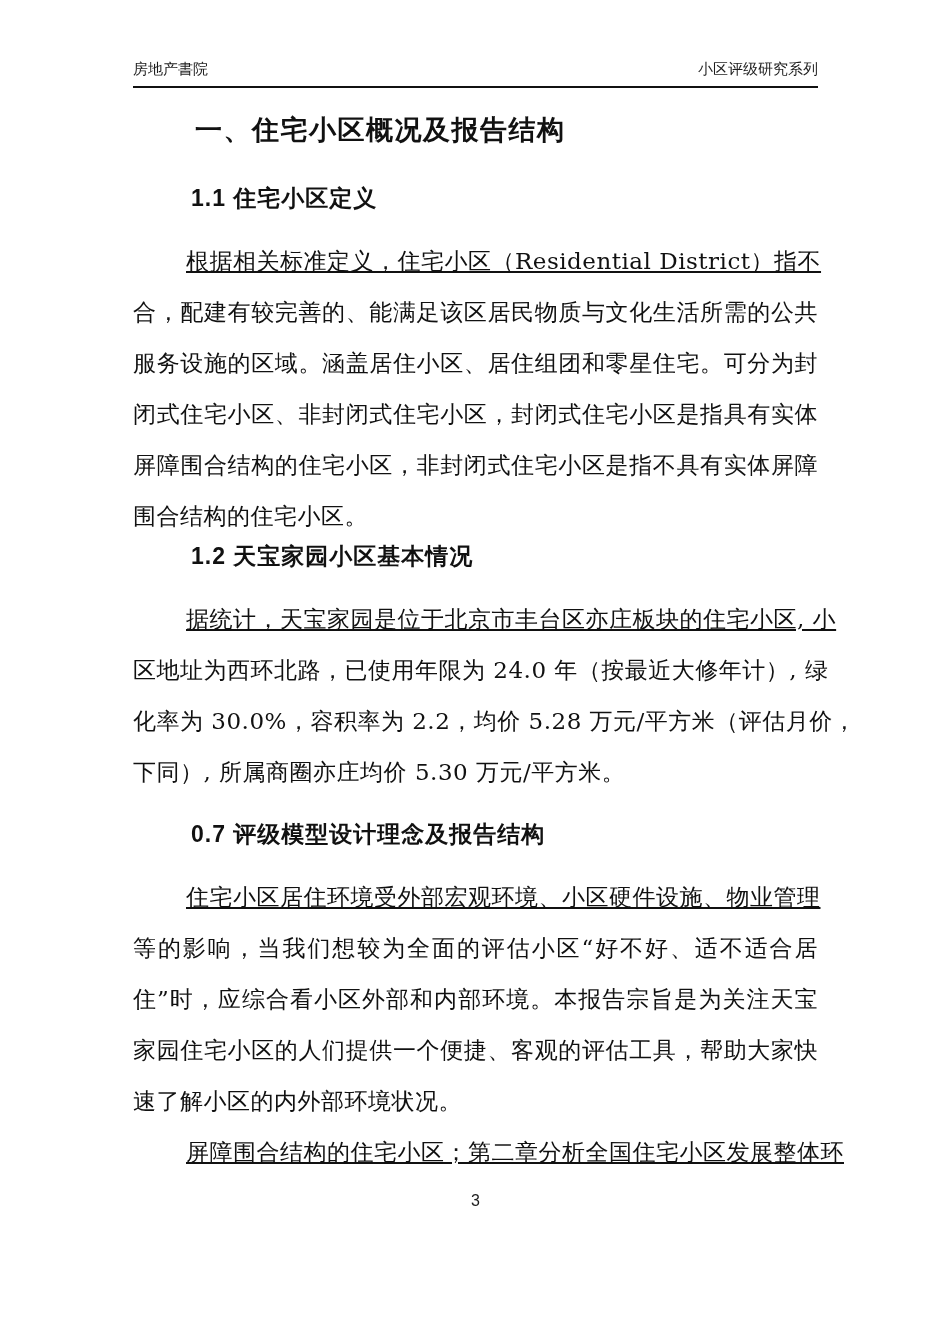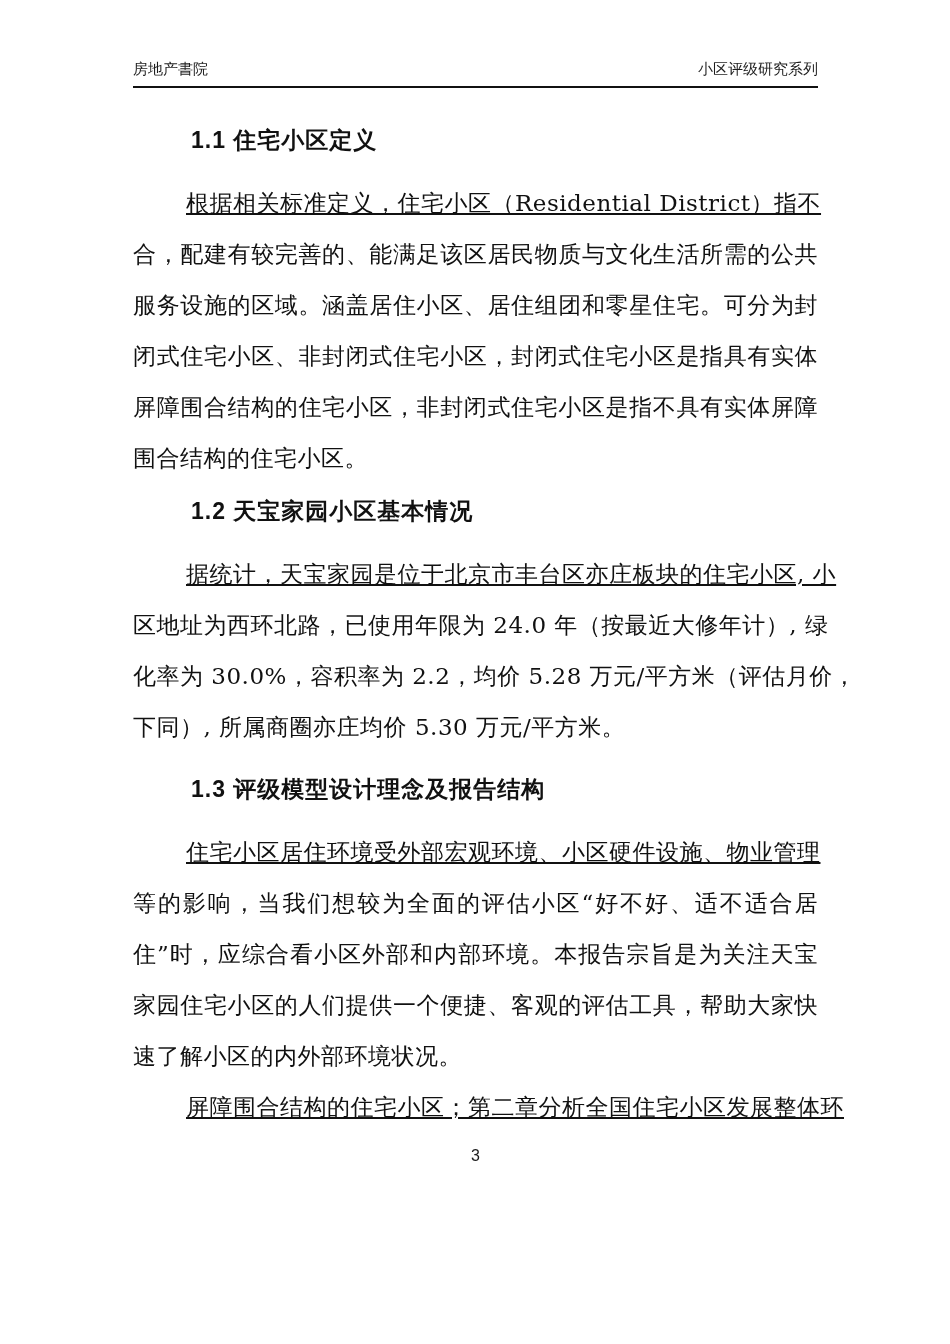--- a/index.html
+++ b/index.html
@@ -40,21 +40,21 @@
   .sec-heading {
     margin: 0;
     padding-left: 58px;
     font-size: 23px;
     line-height: 28px;
     font-weight: bold;
     font-family: "Liberation Sans", sans-serif;
     letter-spacing: 1px;
   }
   .mt-h11 { margin-top: 38px; }
-  .mt-h12 { margin-top: 13px; }
+  .mt-h12 { }
   .mt-h13 { margin-top: 22px; }
   .para { margin-top: 24px; }
   .para.cont { margin-top: 0; }
   .line {
     font-size: 23px;
     line-height: 51px;
     height: 51px;
     letter-spacing: 0.5px;
     text-align: justify;
     text-align-last: justify;
@@ -77,40 +77,41 @@
 </head>
 <body>
 
 <div class="page">
 
   <div class="header">
     <span>房地产書院</span>
     <span>小区评级研究系列</span>
   </div>
 
+  <h1 class="doc-title">一、住宅小区概况及报告结构</h1>
 
   <h2 class="sec-heading mt-h11">1.1 住宅小区定义</h2>
   <div class="para">
     <div class="line indent">根据相关标准定义，住宅小区（Residential District）指不</div>
     <div class="line">合，配建有较完善的、能满足该区居民物质与文化生活所需的公共</div>
     <div class="line">服务设施的区域。涵盖居住小区、居住组团和零星住宅。可分为封</div>
     <div class="line">闭式住宅小区、非封闭式住宅小区，封闭式住宅小区是指具有实体</div>
     <div class="line">屏障围合结构的住宅小区，非封闭式住宅小区是指不具有实体屏障</div>
     <div class="line last">围合结构的住宅小区。</div>
   </div>
 
   <h2 class="sec-heading mt-h12">1.2 天宝家园小区基本情况</h2>
   <div class="para">
     <div class="line indent">据统计，天宝家园是位于北京市丰台区亦庄板块的住宅小区, 小</div>
     <div class="line">区地址为西环北路，已使用年限为 24.0 年（按最近大修年计）, 绿</div>
     <div class="line">化率为 30.0%，容积率为 2.2，均价 5.28 万元/平方米（评估月价，</div>
     <div class="line last">下同）, 所属商圈亦庄均价 5.30 万元/平方米。</div>
   </div>
 
-  <h2 class="sec-heading mt-h13">1.3 评级模型设计理念及报告结构</h2>
+  <h2 class="sec-heading mt-h13">0.7 评级模型设计理念及报告结构</h2>
   <div class="para">
     <div class="line indent">住宅小区居住环境受外部宏观环境、小区硬件设施、物业管理</div>
     <div class="line">等的影响，当我们想较为全面的评估小区“好不好、适不适合居</div>
     <div class="line">住”时，应综合看小区外部和内部环境。本报告宗旨是为关注天宝</div>
     <div class="line">家园住宅小区的人们提供一个便捷、客观的评估工具，帮助大家快</div>
     <div class="line last">速了解小区的内外部环境状况。</div>
   </div>
   <div class="para cont">
     <div class="line indent last">屏障围合结构的住宅小区；第二章分析全国住宅小区发展整体环</div>
   </div>

